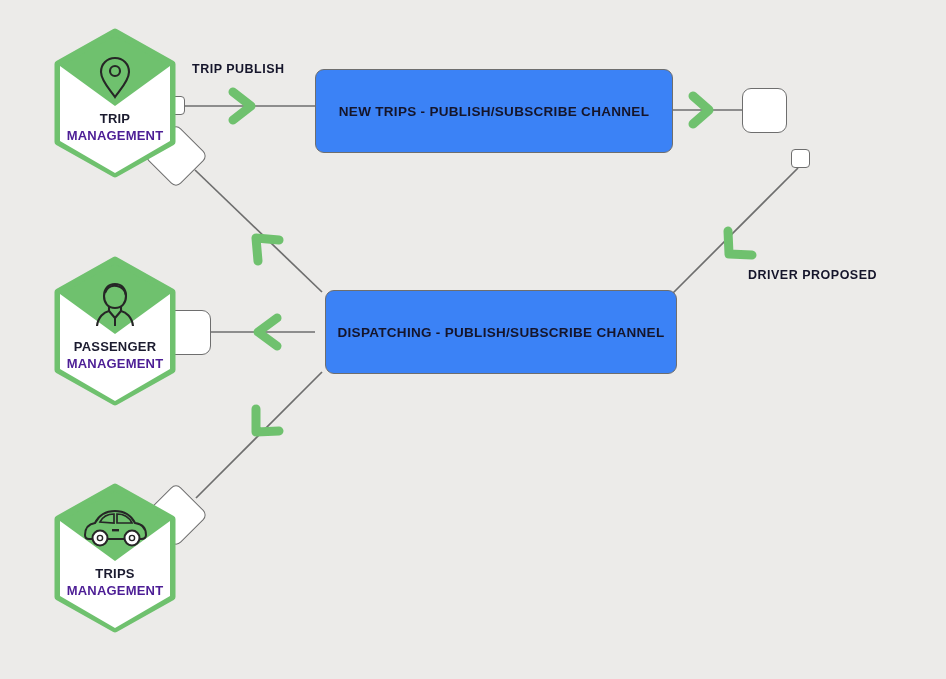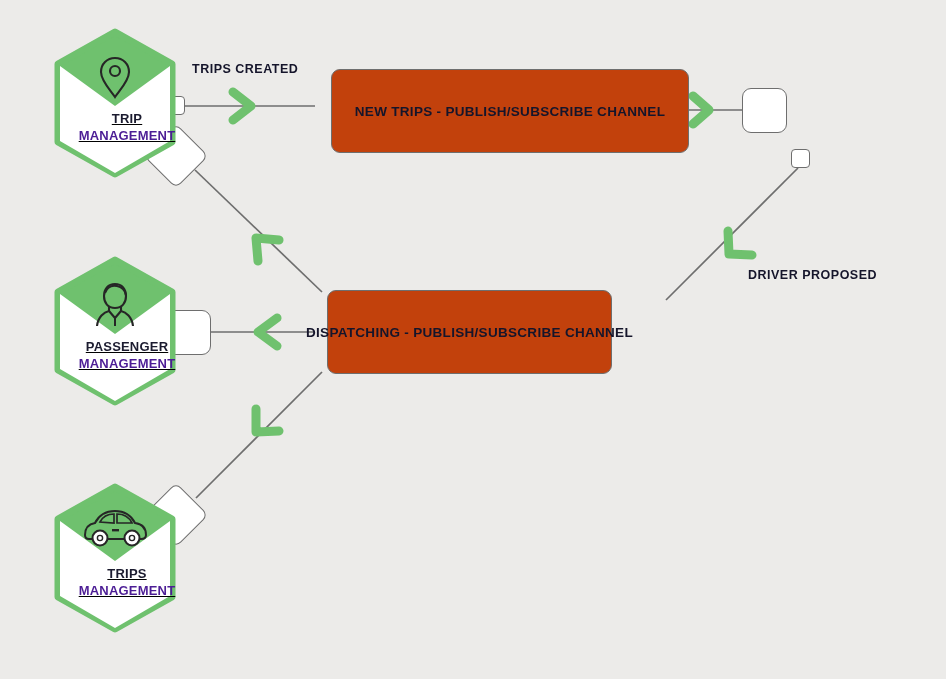--- a/index.html
+++ b/index.html
@@ -31,27 +31,26 @@
     height: 150px;
   }
   .node .hexsvg {
     position: absolute;
     left: 0; top: 0;
     width: 130px;
     height: 150px;
   }
   .node .label {
     position: absolute;
-    left: 12px;
+    left: 0;
     width: 130px;
     text-align: center;
     line-height: 1.32;
     letter-spacing: 0.2px;
     pointer-events: none;
-    text-decoration: underline;
   }
   .node .l1 {
     font-size: 13px;
     font-weight: bold;
     color: #1B1B2F;
   }
   .node .l2 {
     font-size: 13px;
     font-weight: bold;
     color: #4c1d95;
@@ -61,28 +60,27 @@
     left: 50%;
     transform: translateX(-50%);
     top: 20px;
     width: 64px;
     height: 58px;
   }
 
   
   .channel {
     position: absolute;
-    background: #c2410c;
+    background: #3b82f6;
     border: 1.6px solid #6E6E6E;
     border-radius: 9px;
     display: flex;
     align-items: center;
     justify-content: center;
     box-sizing: border-box;
-    margin-left: 16px;
   }
   .channel span {
     font-size: 13.5px;
     font-weight: bold;
     color: #15152B;
     letter-spacing: 0.3px;
     white-space: nowrap;
   }
 
   
@@ -217,20 +215,20 @@
       <div class="l1">TRIPS</div>
       <div class="l2">MANAGEMENT</div>
     </div>
   </div>
 
 
   <div class="channel" style="left:315px; top:69px; width:358px; height:84px;">
     <span>NEW TRIPS - PUBLISH/SUBSCRIBE CHANNEL</span>
   </div>
 
-  <div class="channel" style="left:311px; top:290px; width:285px; height:84px;">
+  <div class="channel" style="left:325px; top:290px; width:352px; height:84px;">
     <span>DISPATCHING - PUBLISH/SUBSCRIBE CHANNEL</span>
   </div>
 
-  <div class="edge-label" style="left:192px; top:62px;">TRIPS CREATED</div>
+  <div class="edge-label" style="left:192px; top:62px;">TRIP PUBLISH</div>
   <div class="edge-label" style="left:748px; top:268px;">DRIVER PROPOSED</div>
 
 </div>
 
 </body></html>

